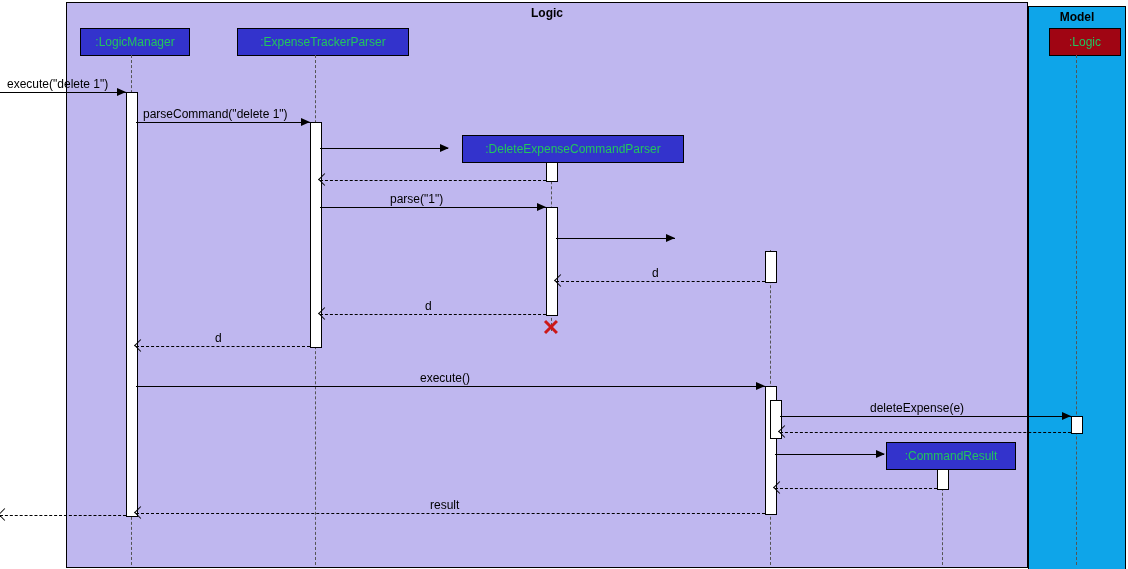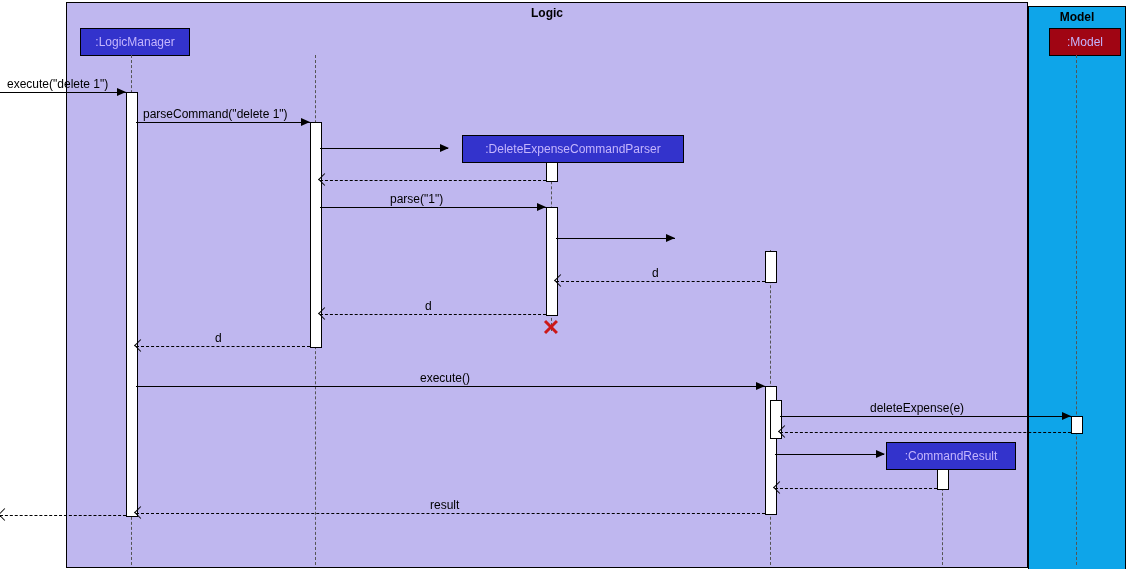--- a/index.html
+++ b/index.html
@@ -23,21 +23,21 @@
     top: 0;
     left: 0;
     right: 0;
     text-align: center;
     font-weight: bold;
     padding: 3px 9px;
   }
   .lifeline-head {
     position: absolute;
     background: #3333cc;
-    color: #c4b5fd;
+    color: #22c55e;
     border: 1px solid #000;
     padding: 6px 10px;
     text-align: center;
     font-size: 12px;
   }
   .lifeline {
     position: absolute;
     border-left: 1px dashed #555;
     width: 0;
   }
@@ -95,22 +95,23 @@
   <div class="frame" style="left:66px; top:2px; width:960px; height:564px; background:#bfb7ef;">
     <div class="frame-header">Logic</div>
   </div>
 
   <div class="frame" style="left:1028px; top:6px; width:96px; height:564px; background:#0ea5e9;">
     <div class="frame-header">Model</div>
   </div>
 
   <div class="lifeline-head" style="left:80px; top:28px; width:88px;"><span>:LogicManager</span></div>
 
+  <div class="lifeline-head" style="left:237px; top:28px; width:150px;"><span>:ExpenseTrackerParser</span></div>
 
-  <div class="lifeline-head" style="left:1049px; top:28px; width:50px; background:#a00513;"><span>:Model</span></div>
+  <div class="lifeline-head" style="left:1049px; top:28px; width:50px; background:#a00513;"><span>:Logic</span></div>
 
   <div class="lifeline" style="left:131px; top:55px; height:510px;"></div>
   <div class="lifeline" style="left:315px; top:55px; height:510px;"></div>
   <div class="lifeline" style="left:551px; top:161px; height:170px;"></div>
   <div class="lifeline" style="left:770px; top:250px; height:315px;"></div>
   <div class="lifeline" style="left:942px; top:468px; height:97px;"></div>
   <div class="lifeline" style="left:1076px; top:55px; height:510px;"></div>
 
   <div class="activation" style="left:126px; top:92px; height:423px;"></div>
   <div class="activation" style="left:310px; top:122px; height:224px;"></div>

